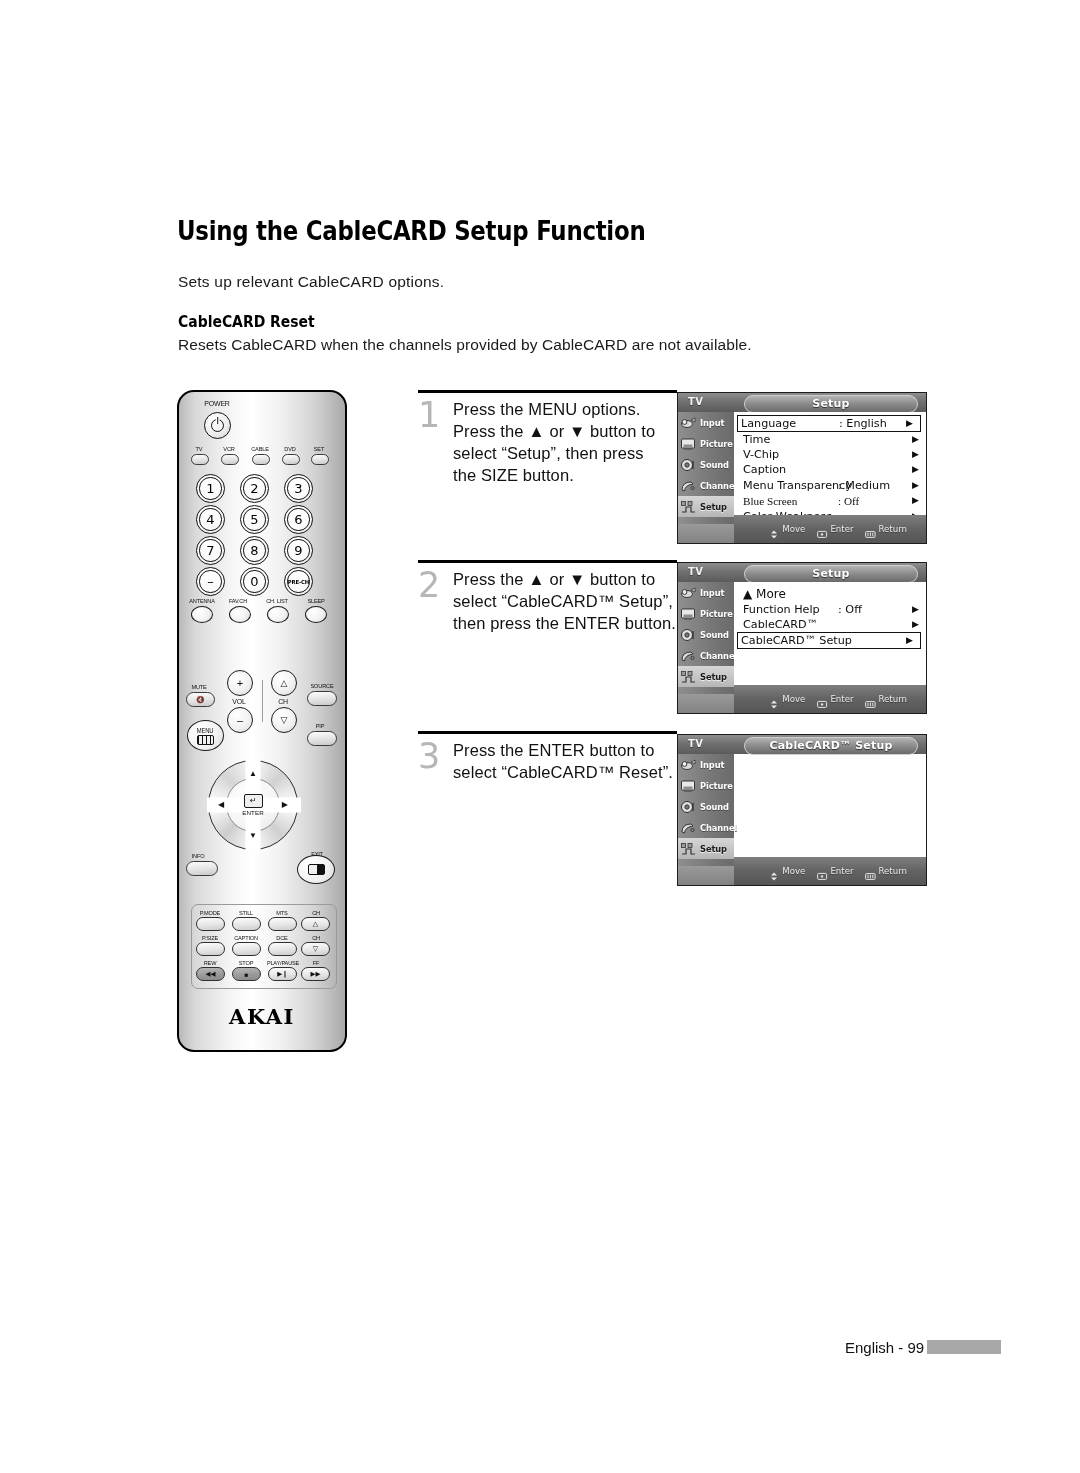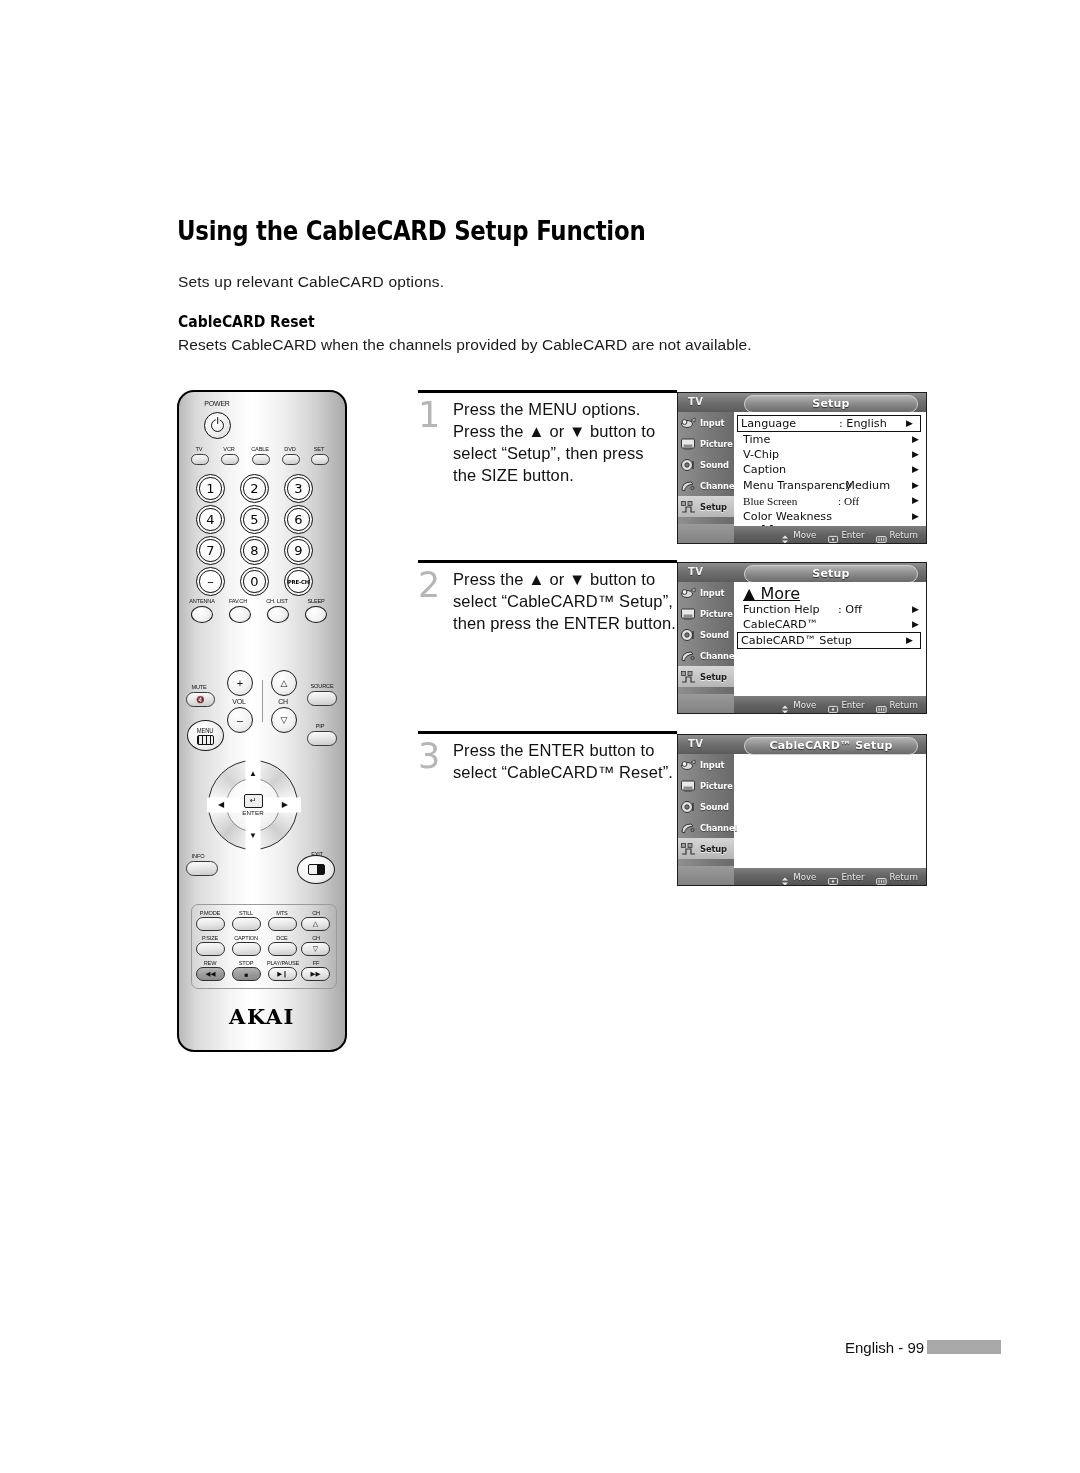--- a/index.html
+++ b/index.html
@@ -213,26 +213,26 @@
     font-family:"DejaVu Sans",sans-serif;
   }
   .mrow .mname{flex:0 0 auto;white-space:nowrap;}
   .mrow .mval{position:absolute;left:104px;white-space:nowrap;}
   .mrow .marr{position:absolute;right:7px;font-size:9px;line-height:1;}
   .mrow.sel{
     border:1.3px solid #121212;height:16.5px;margin:0 5px 0 3px;padding-left:3px;
     box-sizing:border-box;
   }
   .mrow.sel .mval{left:101px;}
-  .mrow.more{font-size:16px;text-decoration:underline;}
+  .mrow.more{font-size:12px;}
   .tv-foot{
-    position:absolute;left:56px;right:0;bottom:0;height:17px;
+    position:absolute;left:56px;right:0;bottom:0;height:28px;
     background:linear-gradient(180deg,#7e7e7e,#636363 50%,#555555);
     display:flex;align-items:center;justify-content:flex-end;
-    padding-right:8px;gap:12px;
+    padding-right:19px;gap:12px;
   }
   .tv-foot-l{
     position:absolute;left:0;bottom:0;width:56px;height:19px;
     background:linear-gradient(180deg,#9a9a9a,#828282);
   }
   .fitem{display:flex;align-items:center;gap:3px;}
   .fitem .ftxt{
     font-family:"DejaVu Sans",sans-serif;font-size:8.6px;color:#ededed;
     text-shadow:0 1px 0 #3d3d3d;
   }

